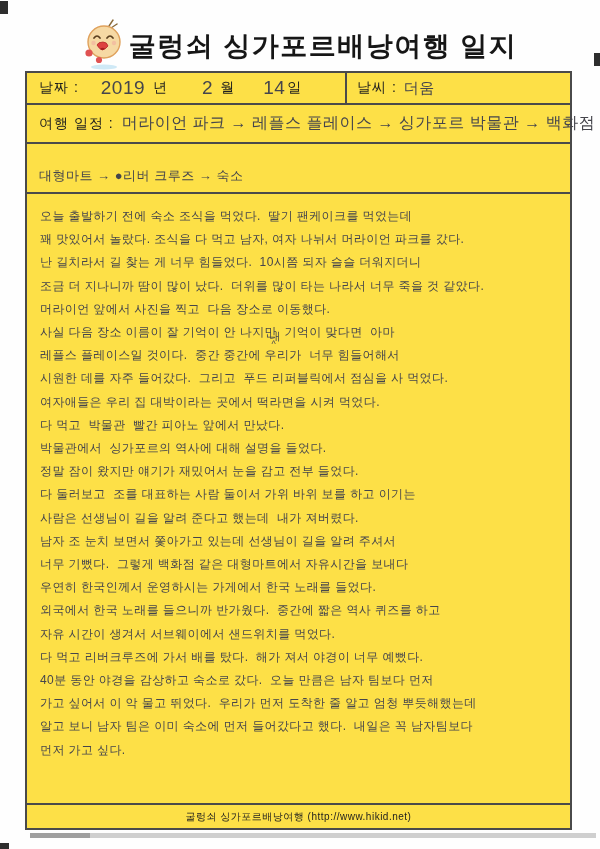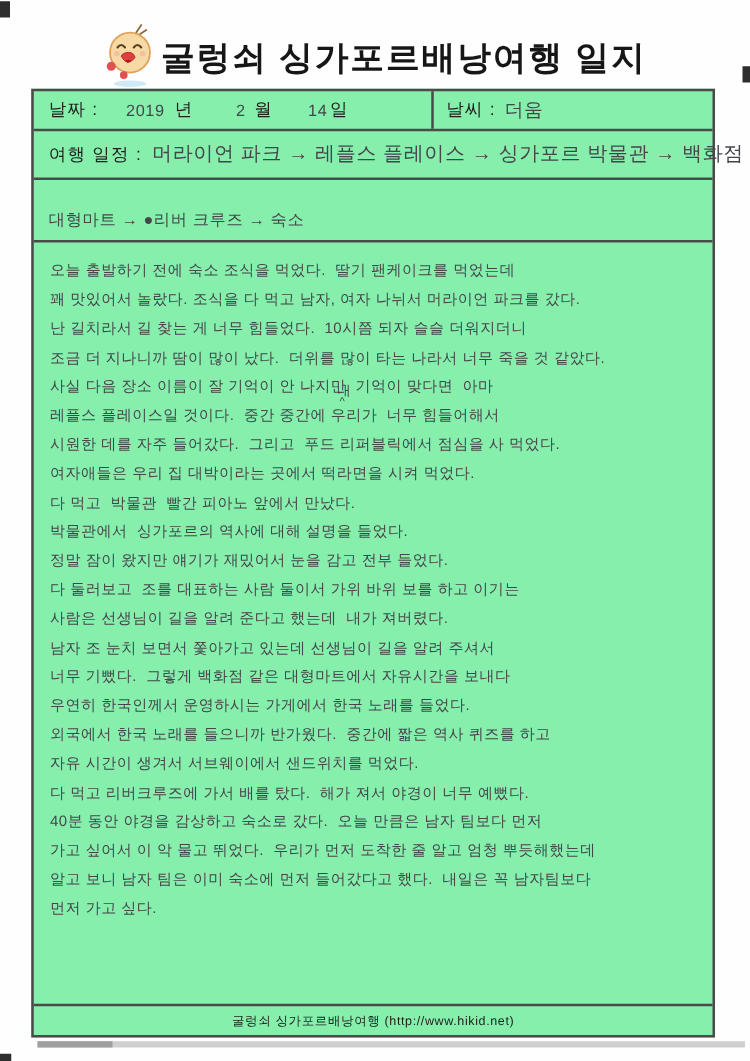--- a/index.html
+++ b/index.html
@@ -25,32 +25,32 @@
   }
   .logo{width:44px;height:52px;flex:0 0 auto;margin-top:-2px;}
   .title{
     font-size:27px;font-weight:600;color:#161616;letter-spacing:1.5px;margin:0;
   }
 
   
   .form-box{
     position:absolute;left:25px;top:71px;width:547px;height:759px;
     border:2px solid #4a4a4a;box-sizing:border-box;
-    display:flex;flex-direction:column;background:#86efac;
+    display:flex;flex-direction:column;background:#fde047;
   }
   .row{display:flex;align-items:center;box-sizing:border-box;}
   .row1{height:32px;border-bottom:2px solid #4a4a4a;}
   .cell-date{
     width:320px;height:100%;border-right:2px solid #4a4a4a;box-sizing:border-box;
     display:flex;align-items:center;padding-left:12px;
   }
   .cell-weather{flex:1;height:100%;display:flex;align-items:center;padding-left:10px;}
   .label{font-size:14px;color:#1d1d1d;letter-spacing:1px;white-space:pre;}
   .hw{color:#45454c;letter-spacing:0.5px;white-space:pre;}
-  .hw-date{font-size:13px;}
+  .hw-date{font-size:19px;}
   .y{margin-left:22px;} .yu{margin-left:8px;}
   .m{margin-left:34px;} .mu{margin-left:7px;}
   .d{margin-left:28px;} .du{margin-left:2px;}
   .w{margin-left:7px;font-size:15px;}
 
   .row2{height:39px;border-bottom:2px solid #4a4a4a;padding-left:12px;}
   .row3{height:34px;border-bottom:2px solid #4a4a4a;padding-left:12px;margin-top:16px;}
   .itin{font-size:16px;margin-left:8px;}
   .itin2{font-size:13px;}
 
@@ -125,20 +125,21 @@
 
     <div class="row row3">
       <span class="hw itin2">대형마트 → ●리버 크루즈 → 숙소</span>
     </div>
 
     <div class="diary">
         <div class="dline">오늘 출발하기 전에 숙소 조식을 먹었다.  딸기 팬케이크를 먹었는데</div>
         <div class="dline">꽤 맛있어서 놀랐다. 조식을 다 먹고 남자, 여자 나뉘서 머라이언 파크를 갔다.</div>
         <div class="dline">난 길치라서 길 찾는 게 너무 힘들었다.  10시쯤 되자 슬슬 더워지더니</div>
         <div class="dline">조금 더 지나니까 땀이 많이 났다.  더위를 많이 타는 나라서 너무 죽을 것 같았다.</div>
+        <div class="dline">머라이언 앞에서 사진을 찍고  다음 장소로 이동했다.</div>
         <div class="dline">사실 다음 장소 이름이 잘 기억이 안 나지만  기억이 맞다면  아마</div>
         <div class="dline"><span>레플스 플레이스일 것이다.  중간 중간에 </span><span class="ins-wrap"><span class="ins-above">내</span><span class="ins-caret">^</span><span>우리가</span></span><span>  너무 힘들어해서</span></div>
         <div class="dline">시원한 데를 자주 들어갔다.  그리고  푸드 리퍼블릭에서 점심을 사 먹었다.</div>
         <div class="dline">여자애들은 우리 집 대박이라는 곳에서 떡라면을 시켜 먹었다.</div>
         <div class="dline">다 먹고  박물관  빨간 피아노 앞에서 만났다.</div>
         <div class="dline">박물관에서  싱가포르의 역사에 대해 설명을 들었다.</div>
         <div class="dline">정말 잠이 왔지만 얘기가 재밌어서 눈을 감고 전부 들었다.</div>
         <div class="dline">다 둘러보고  조를 대표하는 사람 둘이서 가위 바위 보를 하고 이기는</div>
         <div class="dline">사람은 선생님이 길을 알려 준다고 했는데  내가 져버렸다.</div>
         <div class="dline">남자 조 눈치 보면서 쫓아가고 있는데 선생님이 길을 알려 주셔서</div>

